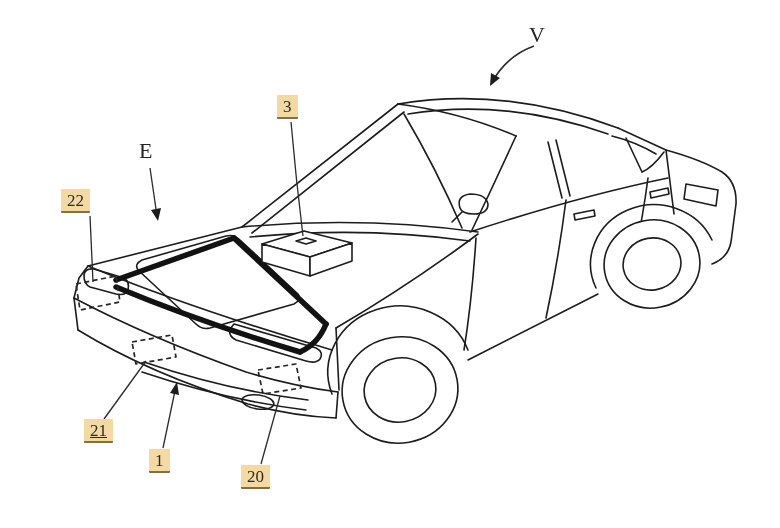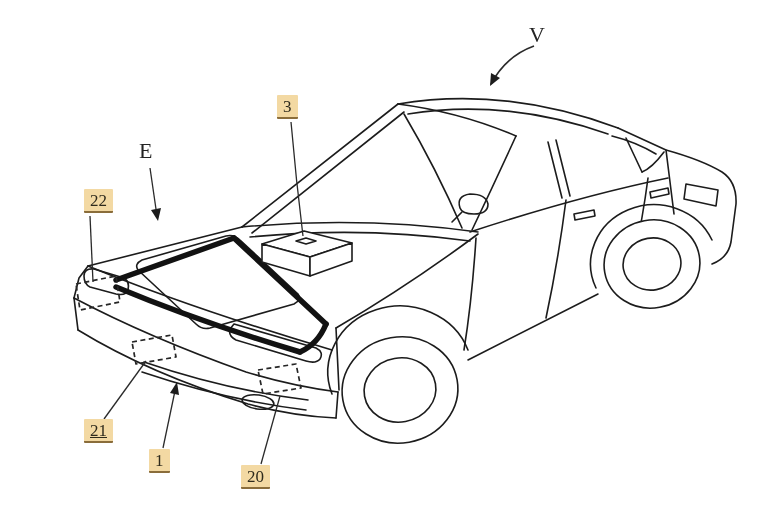--- a/index.html
+++ b/index.html
@@ -111,18 +111,18 @@
       <path class="leader" d="M 150 168 L 157 216"></path>
       <polygon class="ahead" points="158,221 161,208 151,210"></polygon>
       <path class="leader" d="M 534 46 Q 506 56 491 84" style="stroke-width:1.6"></path>
       <polygon class="ahead" points="490,86 491,73 500,78"></polygon>
     </g>
   </svg>
 
   <div class="lbl plain" style="left:529px; top:24px;">V</div>
   <div class="lbl plain" style="left:139px; top:140px;">E</div>
   <div class="lbl hl" style="left:277px; top:95px;">3</div>
-  <div class="lbl hl" style="left:84px;  top:189px;">22</div>
+  <div class="lbl hl" style="left:61px;  top:189px;">22</div>
   <div class="lbl hl" style="left:84px;  top:419px;text-decoration:underline;">21</div>
   <div class="lbl hl" style="left:149px; top:449px;">1</div>
   <div class="lbl hl" style="left:241px; top:465px;">20</div>
 
 </div>
 
 </body></html>

